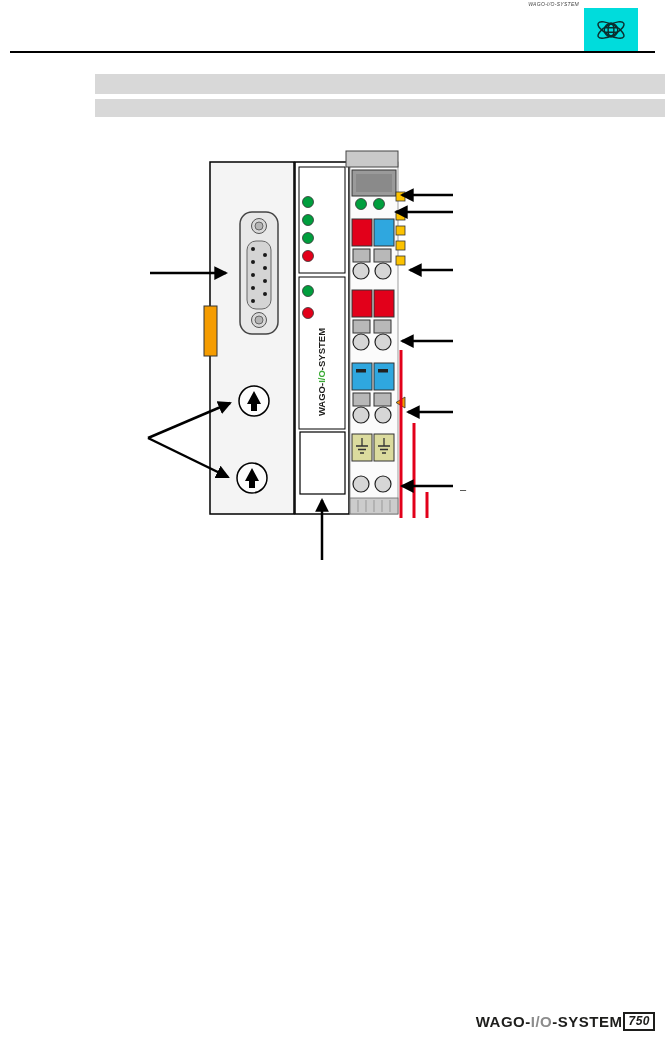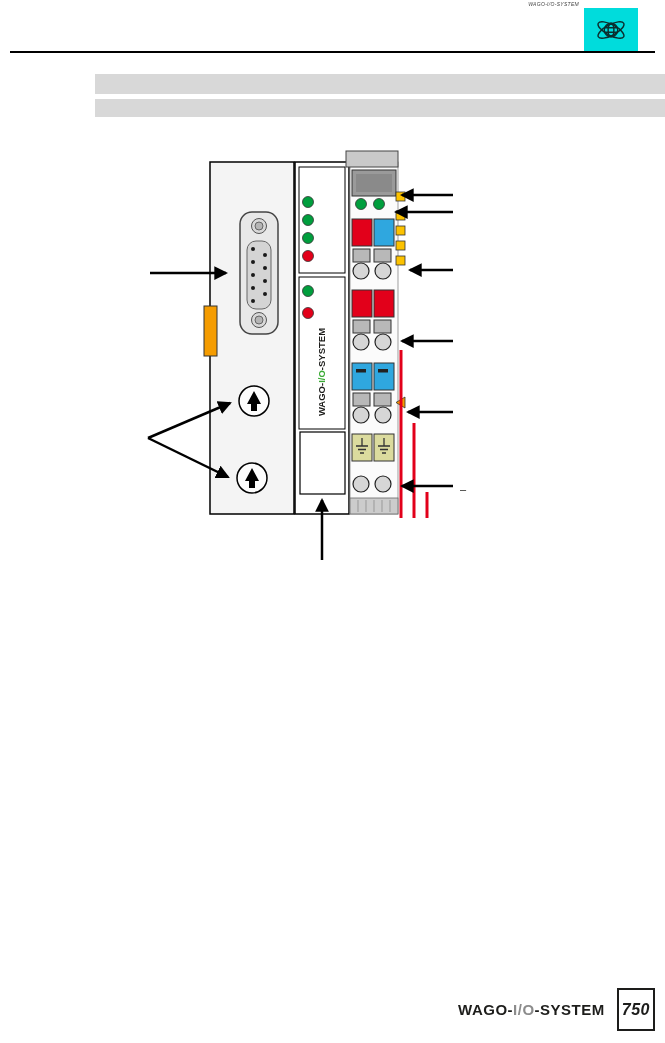--- a/index.html
+++ b/index.html
@@ -21,22 +21,22 @@
   .section-bar{position:absolute;left:95px;width:570px;background:#d8d8d8;}
   .section-bar.b1{top:74px;height:20px;}
   .section-bar.b2{top:99px;height:18px;}
   .diagram{position:absolute;left:0;top:0;width:665px;height:1043px;}
   .footer-logo{
     position:absolute;right:10px;bottom:12px;font-weight:bold;font-size:15px;
     letter-spacing:.5px;white-space:nowrap;display:flex;align-items:center;
   }
   .footer-logo .io{color:#8c8c8c;}
   .footer-logo .n750{
-    display:inline-block;border:2px solid #1d1d1b;padding:12px 3px;margin-left:12px;
-    font-style:italic;font-weight:bold;font-size:16px;line-height:15px;
+    display:inline-block;border:2px solid #1d1d1b;padding:0 3px;margin-left:1px;
+    font-style:italic;font-weight:bold;font-size:12px;line-height:15px;
   }
   svg text{font-family:"Liberation Sans", sans-serif;}
 </style>
 </head>
 <body>
 
 <div>
 
   <div class="mini-caption">WAGO-I/O-SYSTEM</div>
   <div class="logo-box">

